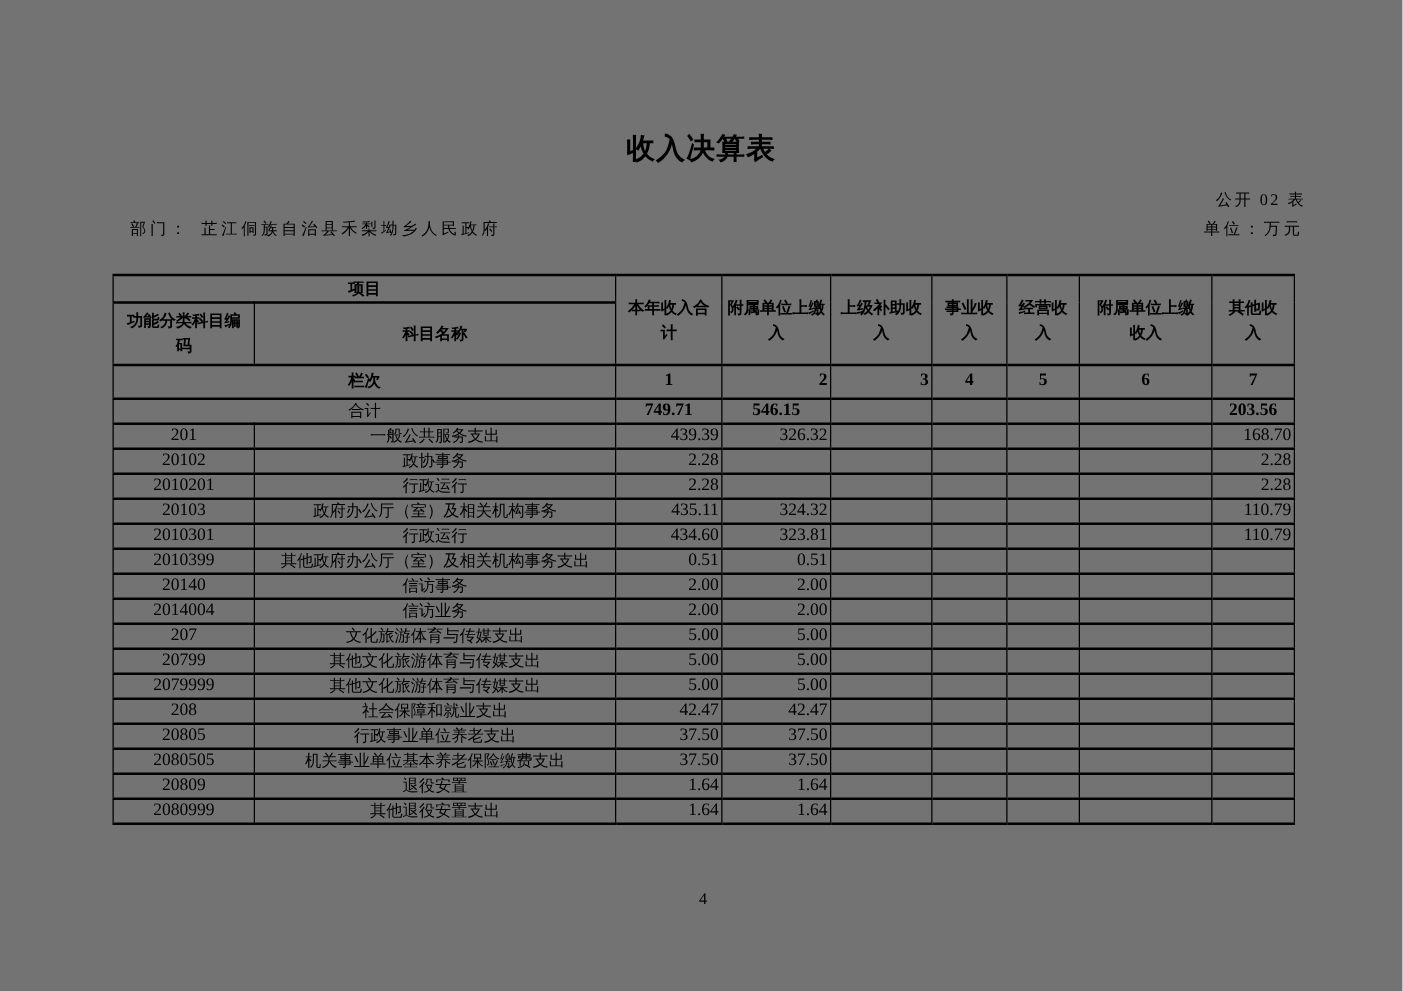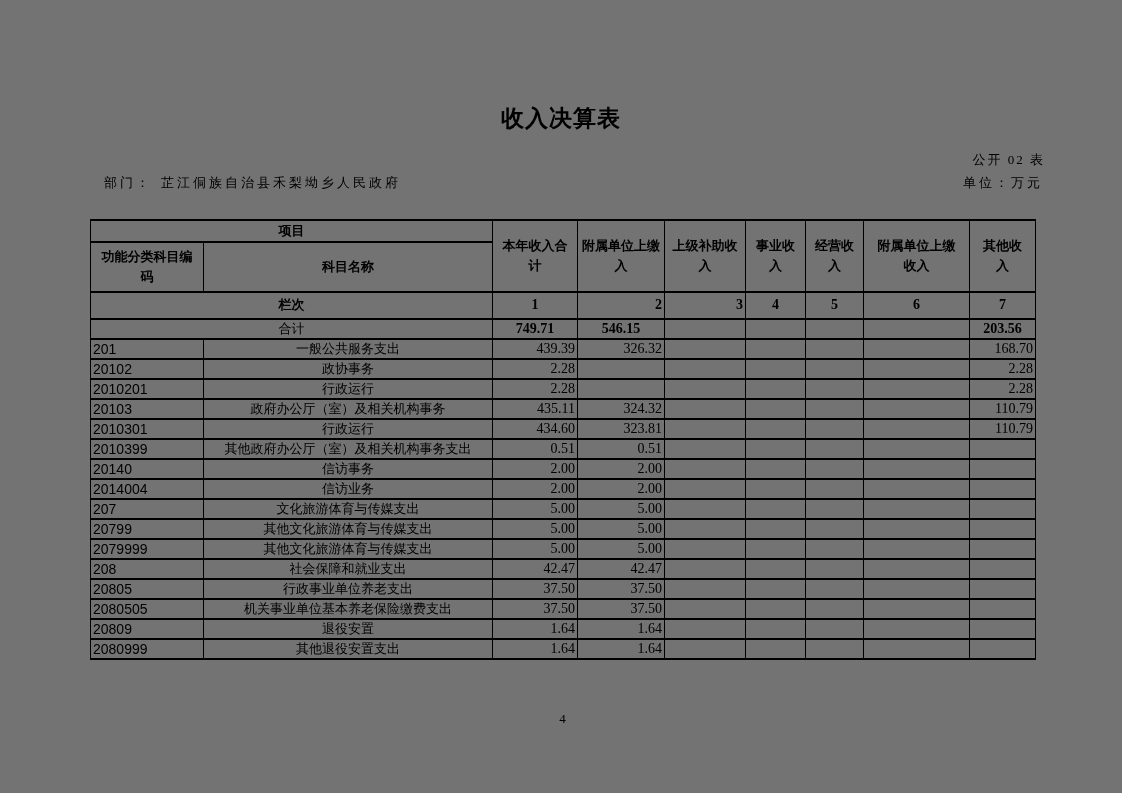--- a/index.html
+++ b/index.html
@@ -88,23 +88,23 @@
   }
   td.lanci-num.right { text-align: right; }
   td.num {
     font-family: "Liberation Serif", "DejaVu Serif", serif;
     font-size: 14px;
     text-align: right;
     padding-right: 4px;
   }
   td.total-num { font-weight: 700; padding-right: 9px; text-align: center; }
   td.code {
-    font-family: Liberation Sans, sans-serif;
+    font-family: Liberation Serif, serif;
     font-size: 14px;
-    text-align: left;
+    text-align: center;
   }
   td.name {
     font-size: 13px;
     text-align: center;
   }
   td.total-label, td.lanci-label-cell {
     font-size: 13px;
     text-align: center;
   }
   td.lanci-label-cell {

